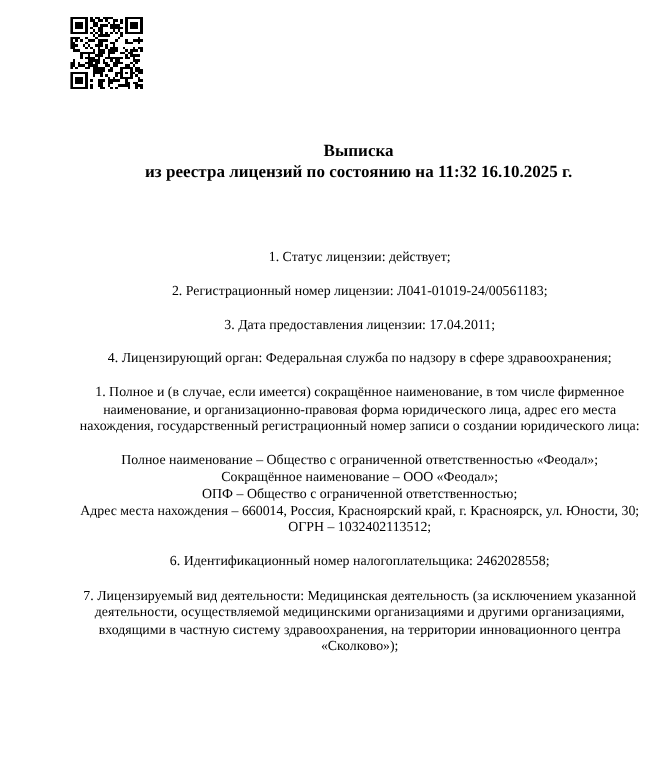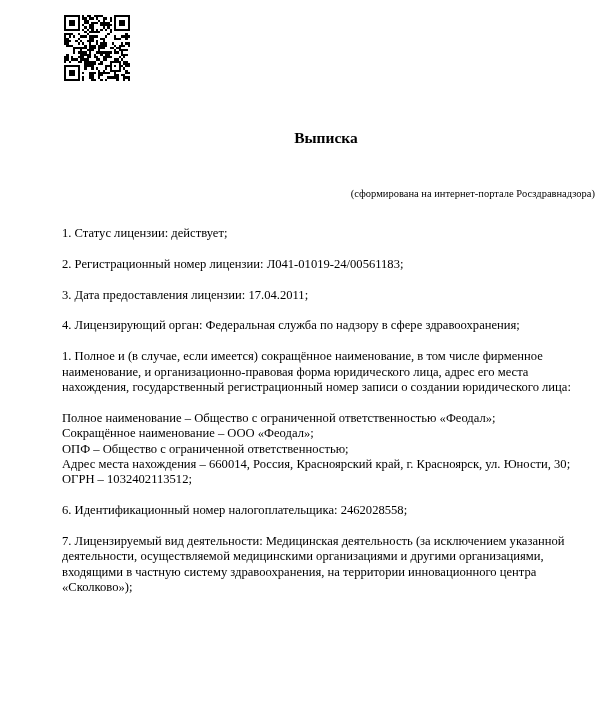--- a/index.html
+++ b/index.html
@@ -48,20 +48,21 @@
     left: 62px;
     top: 226px;
     width: 530px;
     font-size: 12.6px;
     line-height: 15.4px;
     text-align: left;
   }
   .doc-body p {
     margin: 0 0 15.4px 0;
     white-space: pre-line;
+    text-align: center;
   }
 </style>
 </head>
 <body>
 
 <div class="page">
 
   <div class="qr" id="qr-code">
       <svg viewBox="0 0 29 29" width="66" height="66" shape-rendering="crispEdges">
         <rect x="0" y="0" width="29" height="29" fill="#ffffff"></rect>
@@ -478,23 +479,23 @@
           <rect x="18" y="28" width="1" height="1"></rect>
           <rect x="23" y="28" width="1" height="1"></rect>
           <rect x="26" y="28" width="1" height="1"></rect>
           <rect x="28" y="28" width="1" height="1"></rect>
         </g>
       </svg>
     </div>
 
   <div class="title-block">
     <div>Выписка</div>
+    <div>из реестра лицензий по состоянию на 11:32 16.10.2025 г.</div>
   </div>
 
-  <div class="subtitle">(сформирована на интернет-портале Росздравнадзора)</div>
 
   <div class="doc-body">
     <p>1. Статус лицензии: действует;</p>
     <p>2. Регистрационный номер лицензии: Л041-01019-24/00561183;</p>
     <p>3. Дата предоставления лицензии: 17.04.2011;</p>
     <p>4. Лицензирующий орган: Федеральная служба по надзору в сфере здравоохранения;</p>
     <p>1. Полное и (в случае, если имеется) сокращённое наименование, в том числе фирменное наименование, и организационно-правовая форма юридического лица, адрес его места нахождения, государственный регистрационный номер записи о создании юридического лица:</p>
     <p>Полное наименование – Общество с ограниченной ответственностью «Феодал»;
 Сокращённое наименование – ООО «Феодал»;
 ОПФ – Общество с ограниченной ответственностью;

